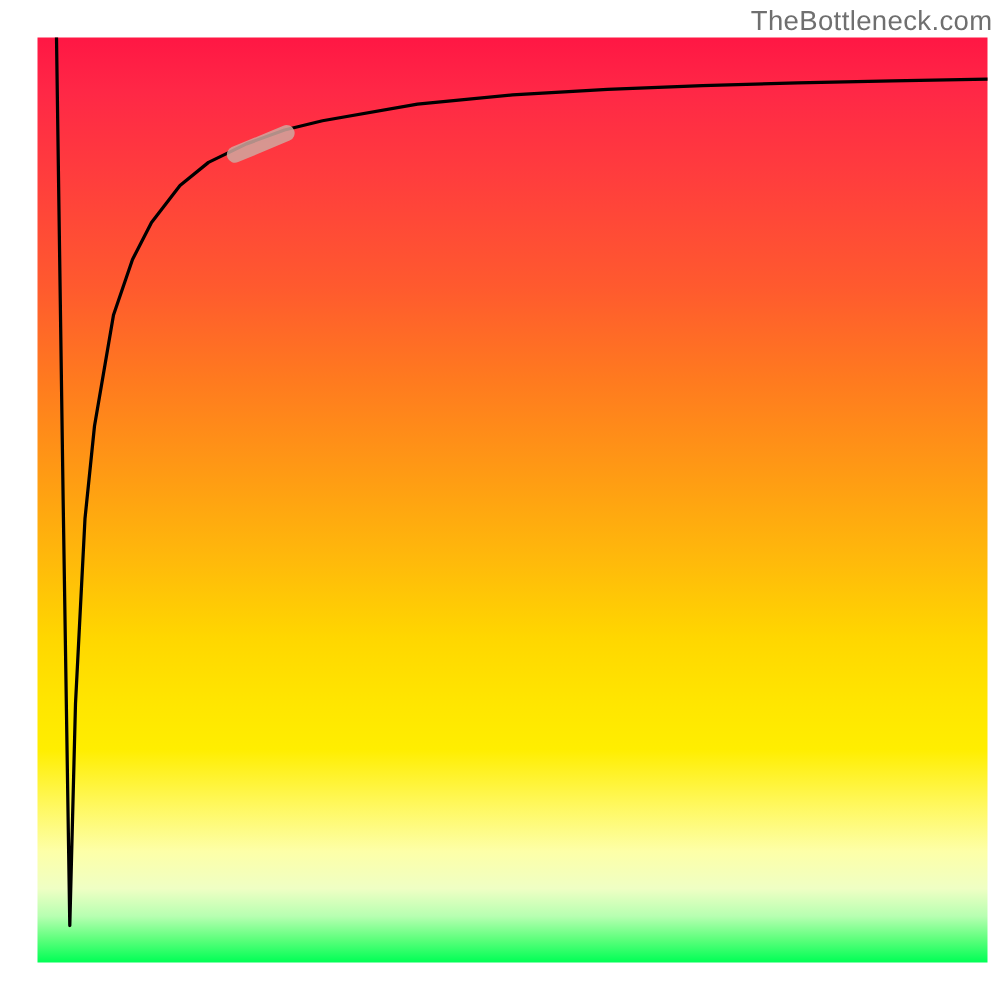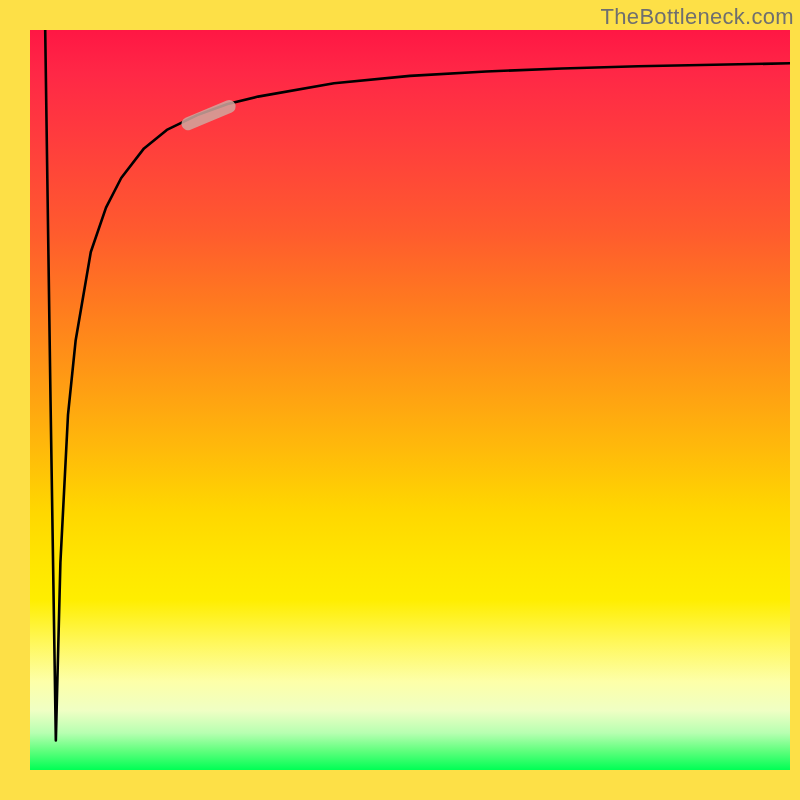--- a/index.html
+++ b/index.html
@@ -1,21 +1,21 @@
 <!DOCTYPE html>
 <html><head>
 <meta charset="utf-8">
 <style>
   * { margin: 0; padding: 0; box-sizing: border-box; }
   html, body { width: 800px; height: 800px; overflow: hidden; background: #000; }
   .stage {
     position: relative;
     width: 800px;
     height: 800px;
-    background: #fde047;
+    background: #ffffff;
   }
   .plot-area {
     position: absolute;
     left: 30px;
     top: 30px;
     width: 760px;
     height: 740px;
     background: linear-gradient(to bottom,
       #ff1744 0%,
       #ff2846 6%,

